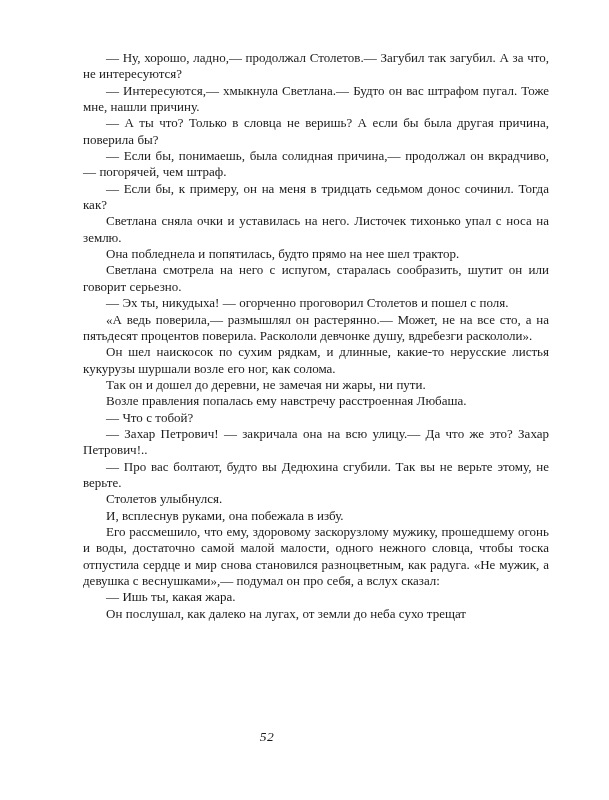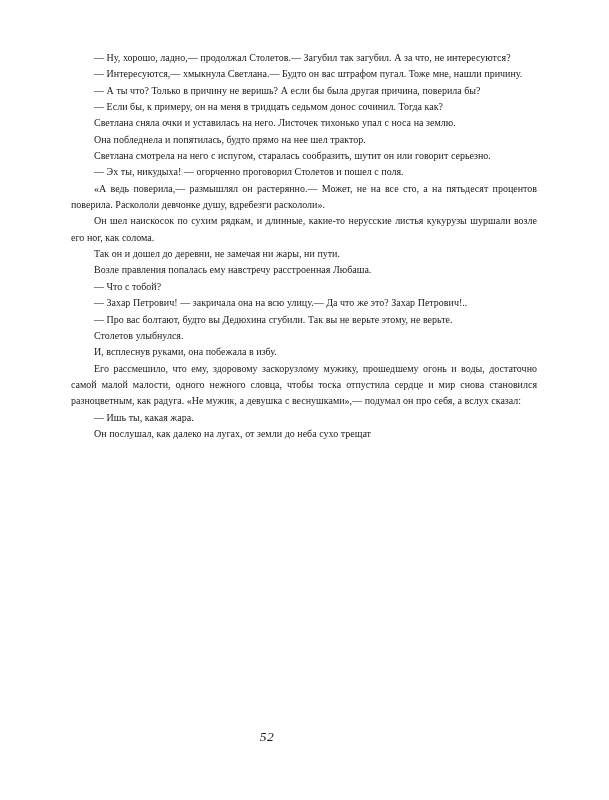--- a/index.html
+++ b/index.html
@@ -21,24 +21,24 @@
     position: absolute;
     left: 0;
     top: 0;
     width: 609px;
     height: 800px;
     background: #ffffff;
   }
 
   #text-block {
     position: absolute;
-    left: 71px;
+    left: 83px;
     top: 50px;
     width: 466px;
-    font-size: 10px;
+    font-size: 13px;
     line-height: 16.35px;
     text-align: justify;
     text-justify: inter-word;
     -webkit-hyphens: manual;
     hyphens: manual;
     word-spacing: 0.01em;
   }
 
   #text-block p {
     margin: 0;
@@ -63,21 +63,22 @@
   }
 </style>
 </head>
 <body>
 
 <div id="page">
 
   <div id="text-block">
       <p>— Ну, хорошо, ладно,— продолжал Столетов.— Загубил так загубил. А за что, не интересуются?</p>
       <p>— Интересуются,— хмыкнула Светлана.— Будто он вас штрафом пугал. Тоже мне, нашли причину.</p>
-      <p>— А ты что? Только в причину не веришь? А если бы была другая причина, поверила бы?</p>
+      <p>— А ты что? Только в словца не веришь? А если бы была другая причина, поверила бы?</p>
+      <p>— Если бы, понимаешь, была солидная причина,— продолжал он вкрадчиво,— погорячей, чем штраф.</p>
       <p>— Если бы, к примеру, он на меня в тридцать седьмом донос сочинил. Тогда как?</p>
       <p>Светлана сняла очки и уставилась на него. Листочек тихонько упал с носа на землю.</p>
       <p>Она побледнела и попятилась, будто прямо на нее шел трактор.</p>
       <p>Светлана смотрела на него с испугом, старалась сообразить, шутит он или говорит серьезно.</p>
       <p>— Эх ты, никудыха! — огорченно проговорил Столетов и пошел с поля.</p>
       <p>«А ведь поверила,— размышлял он растерянно.— Может, не на все сто, а на пятьдесят процентов поверила. Раскололи девчонке душу, вдребезги раскололи».</p>
       <p>Он шел наискосок по сухим рядкам, и длинные, какие-то нерусские листья кукурузы шуршали возле его ног, как солома.</p>
       <p>Так он и дошел до деревни, не замечая ни жары, ни пути.</p>
       <p>Возле правления попалась ему навстречу расстроенная Любаша.</p>
       <p>— Что с тобой?</p>

